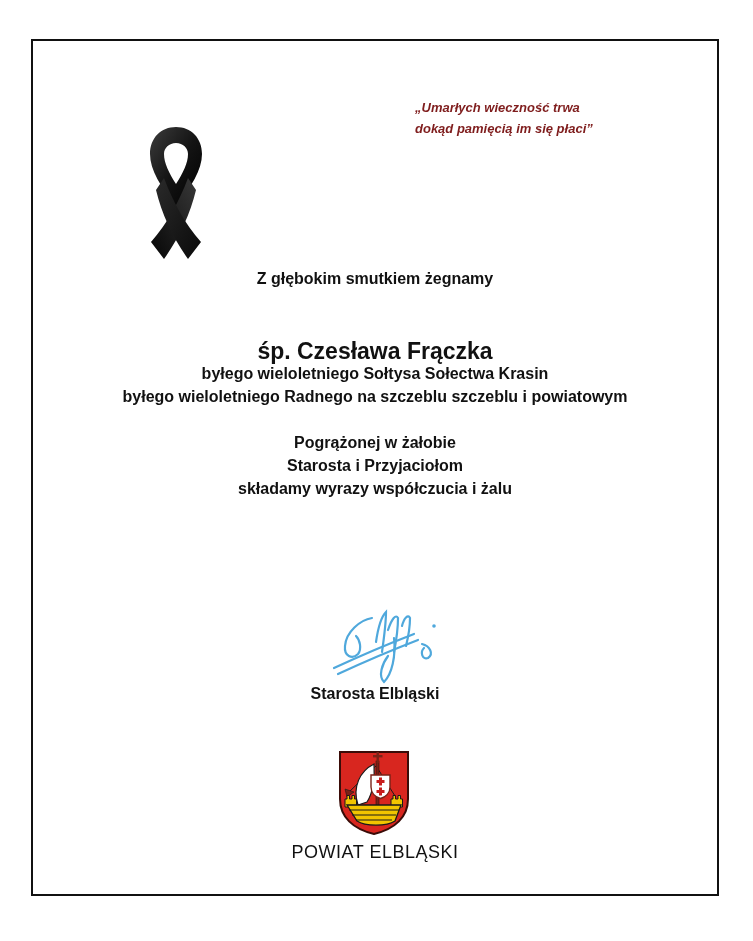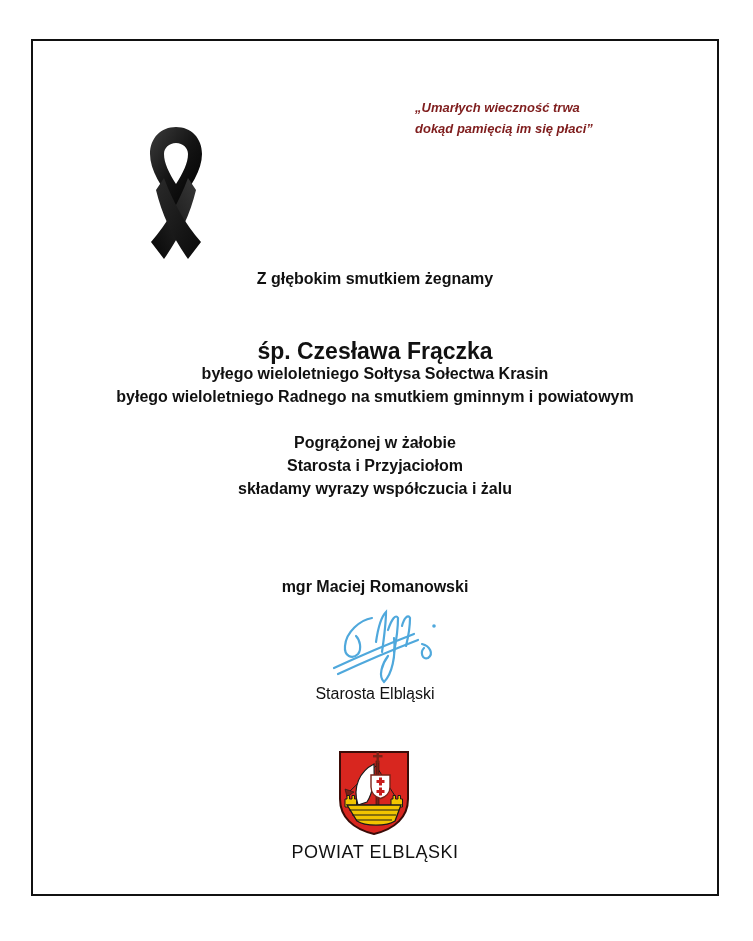--- a/index.html
+++ b/index.html
@@ -69,21 +69,21 @@
     font-size: 16px;
     line-height: 23px;
   }
   .signer-name {
     top: 578px;
     font-weight: 700;
     font-size: 16px;
   }
   .signer-title {
     top: 685px;
-    font-weight: 400;
+    font-weight: 700;
     font-size: 16px;
   }
   .footer-label {
     top: 842px;
     font-weight: 400;
     font-size: 18px;
     letter-spacing: 0.5px;
   }
   .ribbon-wrap  { left: 131px; top: 126px; width: 90px;  height: 136px; }
   .sig-wrap     { left: 332px; top: 604px; width: 115px; height: 80px; }
@@ -127,30 +127,29 @@
 
       <path fill="url(#ribG2)" d="M33,52 C42,76 54,98 70,116 L57,133 C42,112 31,89 25,64 Z"></path>
     </svg>
   </div>
 
   <div class="abs centerline farewell">Z głębokim smutkiem żegnamy</div>
   <div class="abs centerline deceased">śp. Czesława Frączka</div>
 
   <div class="abs centerline roles">
     <div>byłego wieloletniego Sołtysa Sołectwa Krasin</div>
-    <div>byłego wieloletniego Radnego na smutkiem gminnym i powiatowym</div>
+    <div>byłego wieloletniego Radnego na szczeblu szczeblu i powiatowym</div>
   </div>
 
   <div class="abs centerline condolences">
     <div>Pogrążonej w żałobie</div>
     <div>Starosta i Przyjaciołom</div>
     <div>składamy wyrazy współczucia i żalu</div>
   </div>
 
-  <div class="abs centerline signer-name">mgr Maciej Romanowski</div>
 
   <div class="sig-wrap abs">
     <svg width="115" height="80" viewBox="0 0 115 80" fill="none" stroke="#4FA8DC" stroke-width="2.2" stroke-linecap="round">
       <path d="M40,14 C28,16 14,28 13,42 C12,52 20,56 26,50 C30,45 28,36 24,32"></path>
       <path d="M2,64 C28,52 56,40 82,30"></path>
       <path d="M6,70 C32,58 60,46 86,36"></path>
       <path d="M44,38 C46,24 50,12 54,8 C54,20 52,34 50,48"></path>
       <path d="M56,26 C60,14 64,10 66,14 C66,26 64,38 62,48"></path>
       <path d="M70,22 C72,14 76,10 78,14 C78,24 76,34 74,42"></path>
       <path d="M62,34 C64,52 60,70 52,78 C46,72 50,60 56,52"></path>

